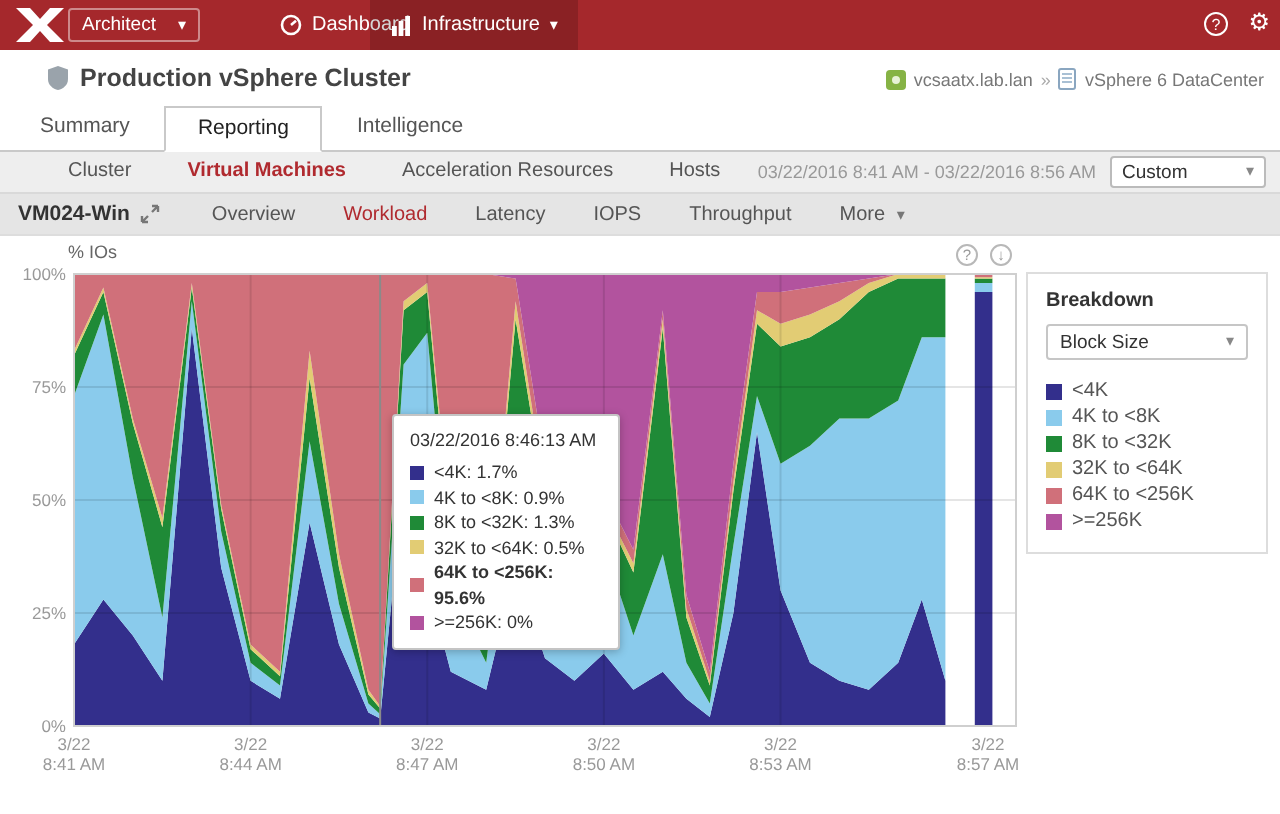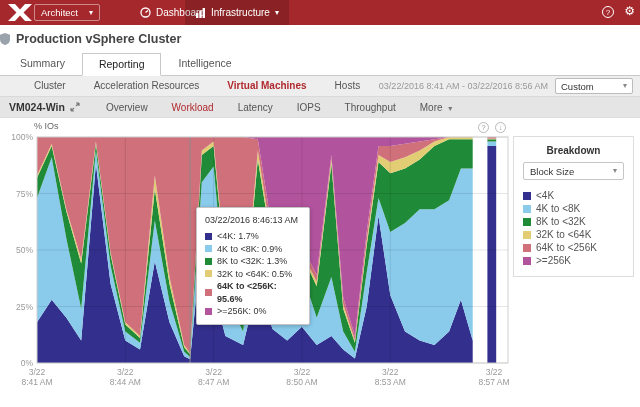--- a/index.html
+++ b/index.html
@@ -18,21 +18,21 @@
   .topnav { position:absolute; top:0; height:25px; display:flex; align-items:center;
     gap:5px; color:#fff; font-size:10px; padding:0 10px; cursor:pointer; }
   .nav-dash { left:130px; }
   .nav-infra { left:185px; background:rgba(0,0,0,.16);text-align:right; }
   .topbar .round-icon { position:absolute; top:6px; width:12px; height:12px; border:1px solid #fff;
     border-radius:50%; color:#fff; font-size:8px; line-height:11px; text-align:center; cursor:pointer; }
   .gear { position:absolute; top:4px; right:5px; color:#fff; font-size:12px; cursor:pointer; }
 
   
   .header { position:absolute; left:0; top:25px; width:640px; height:27px; background:#fff; }
-  .title-wrap { position:absolute; left:0; top:7px; display:flex; align-items:center; gap:6px; }
+  .title-wrap { position:absolute; left:24px; top:7px; display:flex; align-items:center; gap:6px; }
   .page-title { font-size:12.5px; font-weight:700; color:#444; }
   .breadcrumb { position:absolute; right:8px; top:9px; display:flex; align-items:center; gap:4px;
     font-size:9px; color:#777; }
   .breadcrumb .sep { color:#aaa; font-size:9px; }
   .crumb { cursor:pointer; }
 
   
   .tabsrow { position:absolute; left:0; top:52px; width:640px; height:24px; background:#fff;
     border-bottom:1px solid #c9c9c9; padding-left:3px; display:flex; align-items:flex-end; }
   .tab { font-size:10.5px; color:#555; padding:4px 16px 5px; cursor:pointer; border:1px solid transparent; }
@@ -72,21 +72,21 @@
   .tooltip { position:absolute; left:196px; top:207px; width:114px; background:#fff;
     border:1px solid #c4c4c4; border-radius:2px; box-shadow:0 1px 4px rgba(0,0,0,.25);
     padding:7px 8px 6px; z-index:5; }
   .tt-title { font-size:9px; color:#333; margin-bottom:5px; }
   .tt-row { display:flex; align-items:center; font-size:9px; color:#333; line-height:12.5px; }
   .tt-row.bold { font-weight:700; }
   .sw { width:7px; height:7px; display:inline-block; margin-right:5px; flex:0 0 7px; }
 
   
   .panel { position:absolute; left:513px; top:136px; width:121px; background:#fff;
-    border:1px solid #ddd; padding:8px 9px 9px;text-align:center; }
+    border:1px solid #ddd; padding:8px 9px 9px; }
   .panel-title { font-size:10px; font-weight:700; color:#333; margin-bottom:6px; }
   .blk-select { height:18px; border:1px solid #c6c6c6; border-radius:2px; background:#fff;
     display:flex; align-items:center; font-size:9.5px; color:#333; padding:0 6px; cursor:pointer; }
   .blk-select .caret { margin-left:auto; color:#888; }
   .legend { margin-top:9px; }
   .lg-row { display:flex; align-items:center; height:13px; cursor:pointer; }
   .lg-row .sw { width:8px; height:8px; flex:0 0 8px; }
   .lg-row span.lbl { font-size:10px; color:#555; }
 </style>
 </head>
@@ -122,32 +122,47 @@
     <div class="gear">⚙</div>
   </div>
 
   <div class="header">
     <div class="title-wrap">
       <svg width="10" height="12" viewBox="0 0 10 12">
         <path d="M5 0 L10 1.8 V6.5 C10 9.6 7.6 11.4 5 12 C2.4 11.4 0 9.6 0 6.5 V1.8 Z" fill="#9aa3ab"></path>
       </svg>
       <span class="page-title">Production vSphere Cluster</span>
     </div>
+    <div class="breadcrumb">
+      <svg width="10" height="10" viewBox="0 0 10 10">
+        <rect x="0" y="0" width="10" height="10" rx="2" fill="#86b345"></rect>
+        <circle cx="5" cy="5" r="2" fill="#e8f2d8"></circle>
+      </svg>
+      <span class="crumb">vcsaatx.lab.lan</span>
+      <span class="sep">»</span>
+      <svg width="9" height="11" viewBox="0 0 9 11">
+        <rect x="0.5" y="0.5" width="8" height="10" rx="1" fill="#fff" stroke="#8aa6c0"></rect>
+        <line x1="2" y1="3" x2="7" y2="3" stroke="#a9c0d4"></line>
+        <line x1="2" y1="5" x2="7" y2="5" stroke="#a9c0d4"></line>
+        <line x1="2" y1="7" x2="7" y2="7" stroke="#a9c0d4"></line>
+      </svg>
+      <span class="crumb">vSphere 6 DataCenter</span>
+    </div>
   </div>
 
   <div class="tabsrow">
     <div class="tab">Summary</div>
     <div class="tab active">Reporting</div>
     <div class="tab">Intelligence</div>
   </div>
 
   <div class="subtabs">
     <div class="subtab">Cluster</div>
+    <div class="subtab active">Virtual Machines</div>
     <div class="subtab">Acceleration Resources</div>
-    <div class="subtab active">Virtual Machines</div>
     <div class="subtab">Hosts</div>
     <div class="daterange">03/22/2016 8:41 AM - 03/22/2016 8:56 AM</div>
     <div class="range-select">
       <span>Custom</span>
       <span class="caret">▾</span>
     </div>
   </div>
 
   <div class="vmbar">
     <span class="vm-name">VM024-Win</span>

